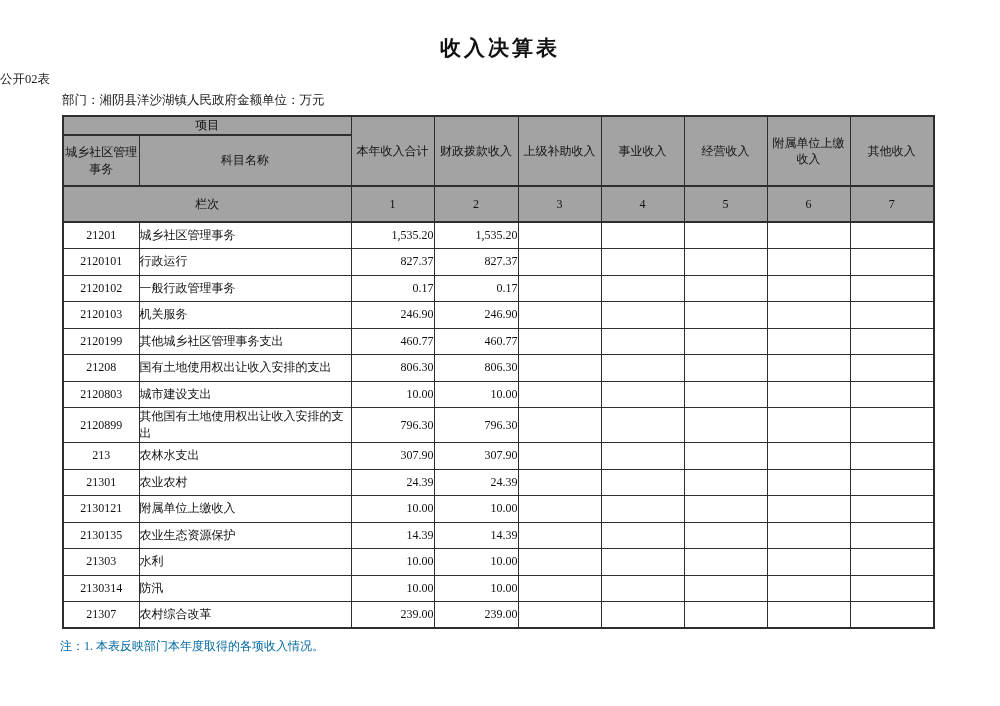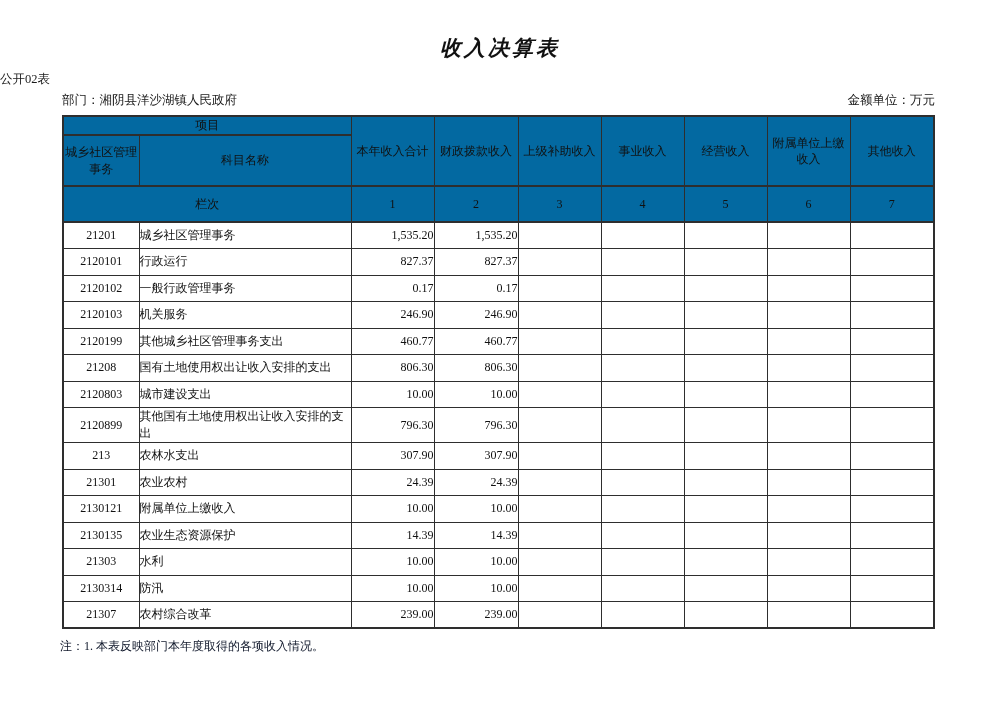--- a/index.html
+++ b/index.html
@@ -11,62 +11,61 @@
   }
   .page { width: 1000px; height: 706px; position: relative; background: #fff; }
 
   .title {
     padding-top: 34px;
     text-align: center;
     font-size: 21px;
     font-weight: bold;
     letter-spacing: 3px;
     color: #111;
-    font-style: italic;
   }
   .doc-label {
     margin: 9px 65px 0 0;
     text-align: left;
     font-size: 12.5px;
   }
   .meta-row {
     display: flex;
-    justify-content: space-between;
+    justify-content: flex-start;
     margin: 4px 65px 6px 62px;
     font-size: 12.5px;
   }
 
   table.rev {
     border-collapse: collapse;
     table-layout: fixed;
     margin-left: 62px;
     width: 873px;
     border: 2px solid #2e2e2e;
   }
   table.rev th, table.rev td {
     border: 1px solid #2e2e2e;
     font-size: 12px;
     font-weight: normal;
     padding: 0;
     overflow: hidden;
     vertical-align: middle;
     color: #111;
   }
-  table.rev thead th { background: #0369a1; text-align: center; line-height: 1.35; }
+  table.rev thead th { background: #a3a3a3; text-align: center; line-height: 1.35; }
   tr.h1 th.project { height: 19px; }
   tr.h2 th { height: 51px; border-top-width: 2px; }
   tr.h1 th.inc { border-bottom-width: 2px; padding: 0 3px; }
   tr.h3 th { height: 36px; border-top-width: 2px; border-bottom-width: 2px; }
   tbody tr { height: 26.5px; }
   tbody td { background: #ffffff; }
   td.code { text-align: center; padding-left: 11px; }
   td.name { text-align: left; padding-left: 4px; }
   td.num  { text-align: right; padding-right: 5px; }
 
-  .notes { margin: 6px 0 0 60px; font-size: 12px; line-height: 22px; color: #0f172a; }
+  .notes { margin: 6px 0 0 60px; font-size: 12px; line-height: 22px; color: #0369a1; }
   .notes .note2 { margin-left: 27px; }
 </style>
 </head>
 <body>
 
 <div class="page">
 
   <div class="title">收入决算表</div>
 
   <div class="doc-label">公开02表</div>

